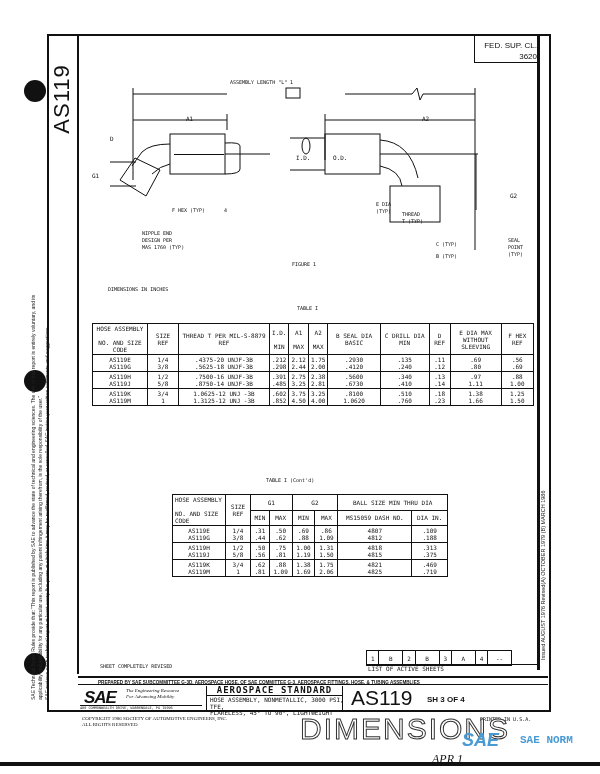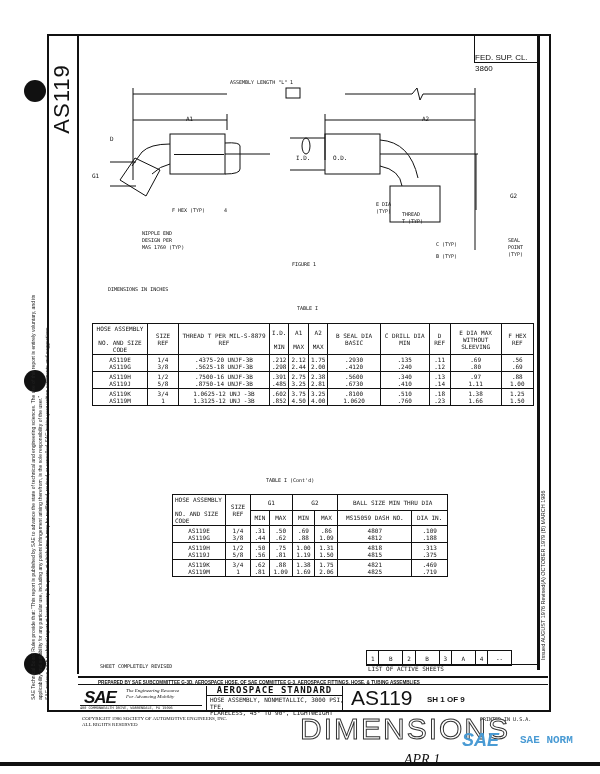--- a/index.html
+++ b/index.html
@@ -3,21 +3,21 @@
 <meta charset="utf-8">
 <style>
   html,body{margin:0;padding:0;background:#fff;}
   body{width:600px;height:774px;position:relative;overflow:hidden;font-family:"DejaVu Sans Mono","Liberation Mono",monospace;color:#111;}
   .hole{position:absolute;width:22px;height:22px;border-radius:50%;background:#111;}
   .frame{position:absolute;left:47px;top:34px;width:500px;height:674px;border:2px solid #111;}
   .frame-inner-right{position:absolute;left:537px;top:34px;width:3px;height:636px;background:#111;}
   .side-title{position:absolute;left:47px;top:34px;width:30px;height:130px;border-right:2px solid #111;}
   .side-title span{position:absolute;left:-40px;top:52px;width:110px;transform:rotate(-90deg);font-family:"Liberation Sans",sans-serif;font-size:22px;text-align:center;letter-spacing:1px;}
   .left-rule{position:absolute;left:77px;top:164px;width:2px;height:510px;background:#111;}
-  .fedbox{position:absolute;left:474px;top:35px;width:64px;height:28px;border:1px solid #111;font-family:"Liberation Sans",sans-serif;font-size:8px;text-align:left;line-height:11px;padding-top:16px;box-sizing:border-box;}
+  .fedbox{position:absolute;left:474px;top:35px;width:64px;height:28px;border:1px solid #111;font-family:"Liberation Sans",sans-serif;font-size:8px;text-align:right;line-height:11px;padding-top:4px;box-sizing:border-box;}
   .vtext{position:absolute;font-family:"Liberation Sans",sans-serif;font-size:5px;white-space:nowrap;color:#222;transform-origin:0 0;transform:rotate(-90deg);}
   .label{position:absolute;font-size:6px;white-space:nowrap;}
   table.spec{position:absolute;border-collapse:collapse;font-size:6px;line-height:7px;}
   table.spec td,table.spec th{border:1px solid #111;text-align:center;padding:1px 2px;font-weight:normal;vertical-align:top;}
   table.spec th{vertical-align:middle;}
   .tcap{position:absolute;font-size:6px;}
   .sheets{position:absolute;left:366px;top:650px;width:144px;height:14px;border:1px solid #111;display:flex;font-size:6px;}
   .sheets div{flex:1;border-right:1px solid #111;display:flex;align-items:center;justify-content:center;}
   .sheets div.n{flex:.5;}
   .sheets-label{position:absolute;left:366px;top:664px;width:170px;height:10px;border-top:1px solid #111;font-size:6px;padding-left:2px;}
@@ -50,21 +50,21 @@
 
 <div class="frame"></div>
 <div class="frame-inner-right"></div>
 <div class="side-title">
     <span>AS119</span>
   </div>
 <div class="left-rule"></div>
 
 <div class="fedbox">
   <div>FED. SUP. CL.</div>
-  <div>3860</div>
+  <div>3620</div>
 </div>
 
 <div class="vtext" style="left:540px;top:660px;font-size:5.5px;">Issued AUGUST 1976    Revised(A) OCTOBER 1979    (B) MARCH 1986</div>
 
 <svg style="position:absolute;left:80px;top:70px;" width="460" height="200" viewBox="0 0 460 200">
   <g stroke="#111" fill="none" stroke-width="1">
 
     <line x1="53" y1="24" x2="147" y2="24"></line>
       <line x1="265" y1="24" x2="332" y2="24"></line>
       <polyline points="332,24 337,18 340,30 343,24 383,24"></polyline>
@@ -262,28 +262,28 @@
 </div>
 
 <div class="aero">AEROSPACE STANDARD</div>
 <div class="titledesc">
   <div>HOSE ASSEMBLY, NONMETALLIC, 3000 PSI, TFE,</div>
   <div>FLARELESS, 45° TO 90°, LIGHTWEIGHT</div>
 </div>
 
 <div class="docno">
   <span class="big">AS119</span>
-  <span class="sh">SH 1 OF 9</span>
+  <span class="sh">SH 3 OF 4</span>
 </div>
 
 <div class="copyright">
   <div>COPYRIGHT 1986 SOCIETY OF AUTOMOTIVE ENGINEERS, INC.</div>
   <div>ALL RIGHTS RESERVED</div>
 </div>
 <div class="label" style="left:480px;top:716px;font-size:5px;">PRINTED IN U.S.A.</div>
 
 <div class="reaff">DIMENSIONS</div>
-<div class="label" style="left:404px;top:752px;font-family:'Liberation Serif',serif;font-style:italic;font-size:14px;">APR 1</div>
+<div class="label" style="left:432px;top:752px;font-family:'Liberation Serif',serif;font-style:italic;font-size:12px;">APR 1</div>
 
 <div class="saenorm-logo">SAE</div>
 <div class="saenorm" style="left:520px;">SAE NORM</div>
 
 <div class="bottom-bar"></div>
 
 </body></html>

